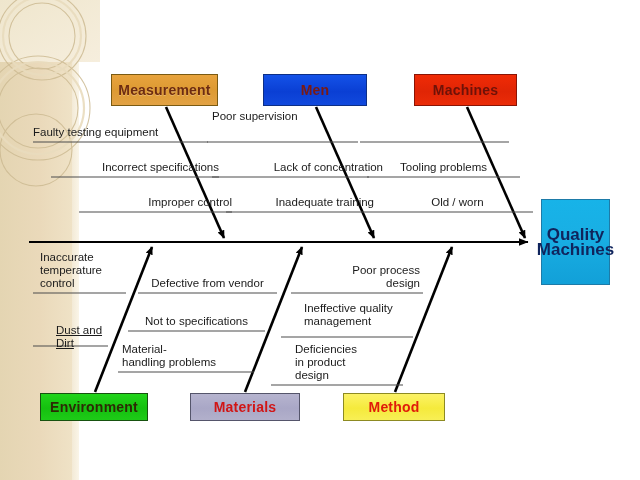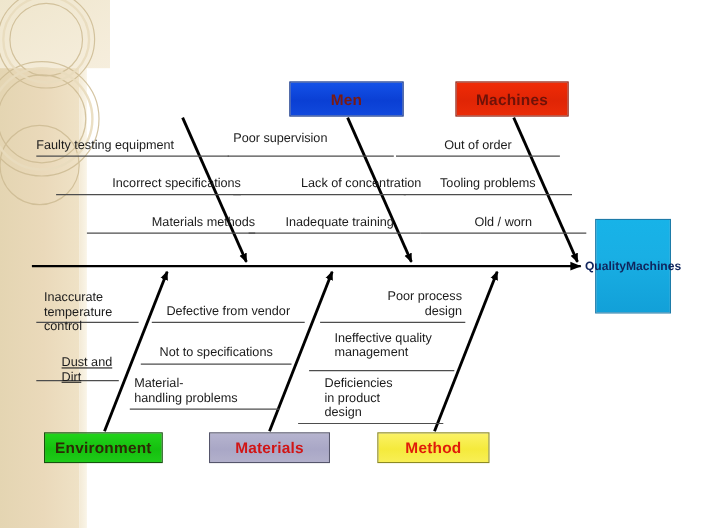--- a/index.html
+++ b/index.html
@@ -101,25 +101,25 @@
   }
 
   .cat-effect {
     position: absolute;
     left: 541px; top: 199px; width: 69px; height: 86px;
     box-sizing: border-box;
     border: 1px solid #1d7ba8;
     background: linear-gradient(to bottom, #17b3e8 0%, #19afe4 40%, #12a0d8 100%);
     color: #10245c;
     display: flex;
-    flex-direction: row;
+    flex-direction: column;
     align-items: center;
     justify-content: center;
     font-weight: bold;
-    font-size: 11px;
+    font-size: 17px;
     line-height: 15px;
     text-align: center;
   }
 
   
   .cause {
     position: absolute;
     font-size: 11.5px;
     color: #1b1b1b;
     line-height: 13px;
@@ -190,49 +190,49 @@
       <line x1="138" y1="293" x2="277" y2="293"></line>
       <line x1="128" y1="331" x2="265" y2="331"></line>
       <line x1="118" y1="372" x2="254" y2="372"></line>
 
       <line x1="291" y1="293" x2="423" y2="293"></line>
       <line x1="281" y1="337" x2="413" y2="337"></line>
       <line x1="271" y1="385" x2="403" y2="385"></line>
     </g>
   </svg>
 
+  <div class="cat-box cat-measurement">Measurement</div>
 
   <div class="cat-box cat-men">Men</div>
 
   <div class="cat-box cat-machines">Machines</div>
 
   <div class="cat-box cat-environment">Environment</div>
 
   <div class="cat-box cat-method">Method</div>
 
   <div class="cat-box cat-materials">Materials</div>
 
   <div class="cat-effect">
     <span>Quality</span>
     <span>Machines</span>
   </div>
 
   <div class="cause left" style="left:33px; top:126px;">Faulty testing equipment</div>
   <div class="cause right" style="left:51px; top:161px; width:168px;">Incorrect specifications</div>
-  <div class="cause right" style="left:79px; top:196px; width:153px;">Materials methods</div>
-
-  <div class="cause left" style="left:212px; top:120px;">Poor supervision</div>
+  <div class="cause right" style="left:79px; top:196px; width:153px;">Improper control</div>
+
+  <div class="cause left" style="left:212px; top:110px;">Poor supervision</div>
   <div class="cause right" style="left:226px; top:161px; width:157px;">Lack of concentration</div>
-  <div class="cause right" style="left:210px; top:196px; width:148px;">Inadequate training</div>
-
-  <div class="cause center" style="left:360px; top:126px; width:149px;">Out of order</div>
+  <div class="cause right" style="left:226px; top:196px; width:148px;">Inadequate training</div>
+
   <div class="cause center" style="left:367px; top:161px; width:153px;">Tooling problems</div>
   <div class="cause center" style="left:382px; top:196px; width:151px;">Old / worn</div>
 
-  <div class="cause left" style="left:40px; top:265px;">Inaccurate
+  <div class="cause left" style="left:40px; top:251px;">Inaccurate
 temperature
 control</div>
   <div class="cause left" style="left:56px; top:324px;text-decoration:underline;">Dust and
 Dirt</div>
 
   <div class="cause center" style="left:138px; top:277px; width:139px;">Defective from vendor</div>
   <div class="cause center" style="left:128px; top:315px; width:137px;">Not to specifications</div>
   <div class="cause left" style="left:122px; top:343px;">Material-
 handling problems</div>
 

